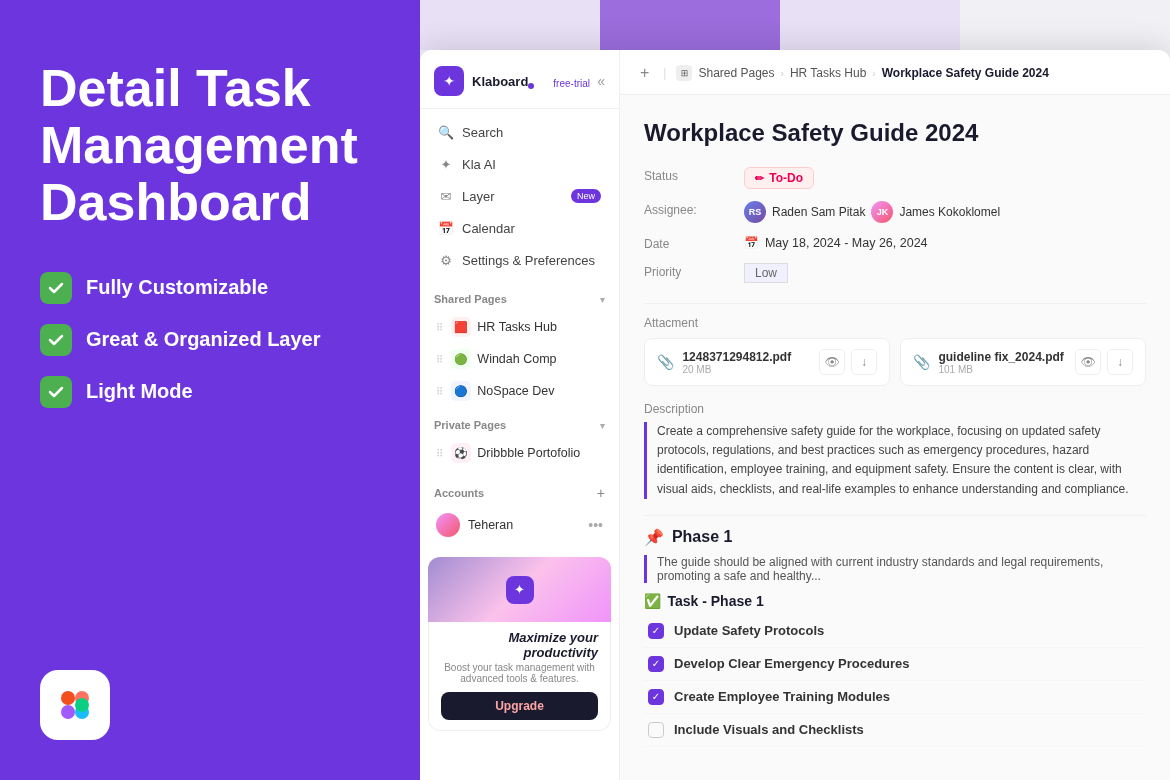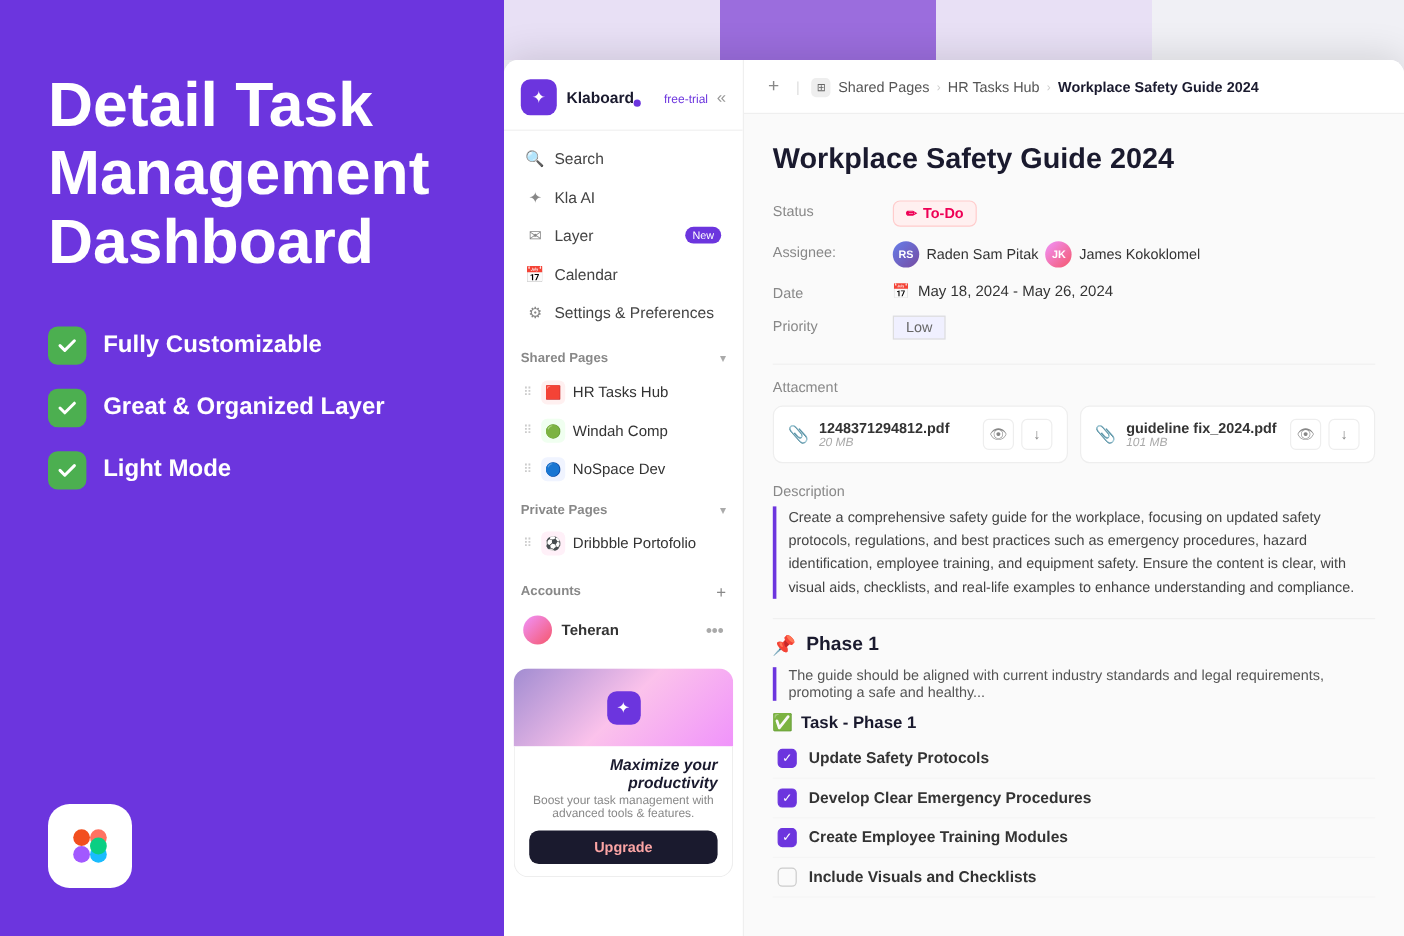--- a/index.html
+++ b/index.html
@@ -241,21 +241,20 @@
     }
     .accounts-title { font-size: 11px; font-weight: 600; color: #888; }
     .accounts-add { color: #888; font-size: 14px; cursor: pointer; }
     .account-item {
       display: flex;
       align-items: center;
       gap: 8px;
       padding: 6px 8px;
       border-radius: 7px;
       cursor: pointer;
-      font-weight: bold;
     }
     .account-avatar {
       width: 24px; height: 24px;
       border-radius: 50%;
       background: linear-gradient(135deg, #f093fb, #f5576c);
       flex-shrink: 0;
     }
     .account-name { font-size: 12.5px; color: #333; flex: 1; }
     .account-more { color: #aaa; font-size: 14px; }
 
@@ -417,21 +416,21 @@
       border-radius: 8px;
       padding: 10px 12px;
       display: flex;
       align-items: center;
       gap: 8px;
       background: #fff;
     }
     .attach-icon { font-size: 14px; color: #888; }
     .attach-info { flex: 1; }
     .attach-name { font-size: 12px; font-weight: 600; color: #333; }
-    .attach-size { font-size: 10px; color: #aaa; font-style: italic; }
+    .attach-size { font-size: 10px; color: #aaa; }
     .attach-actions { display: flex; gap: 6px; }
     .attach-btn {
       width: 26px; height: 26px;
       border: 1px solid #eee;
       border-radius: 5px;
       display: flex;
       align-items: center;
       justify-content: center;
       cursor: pointer;
       color: #888;

